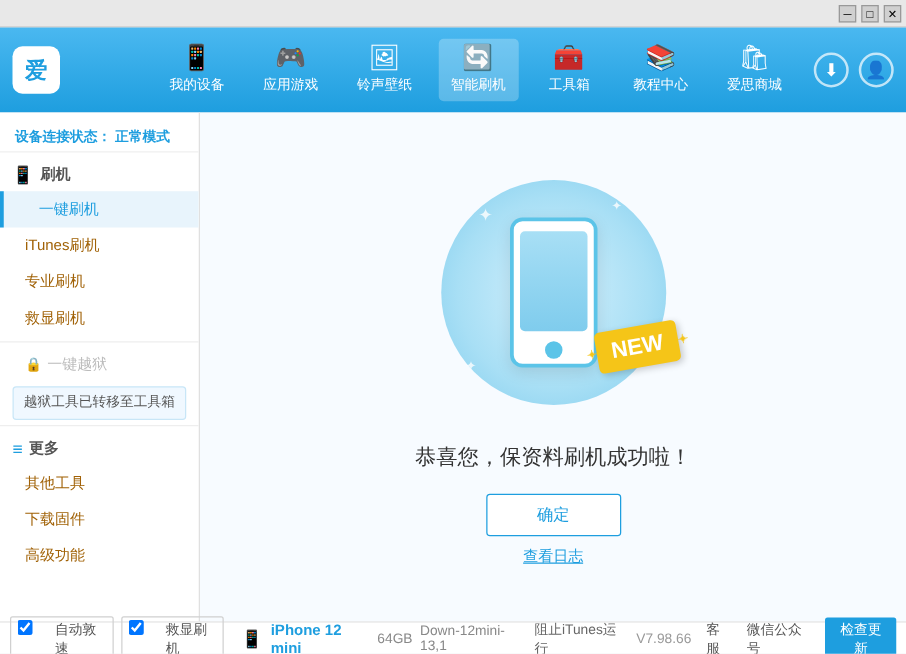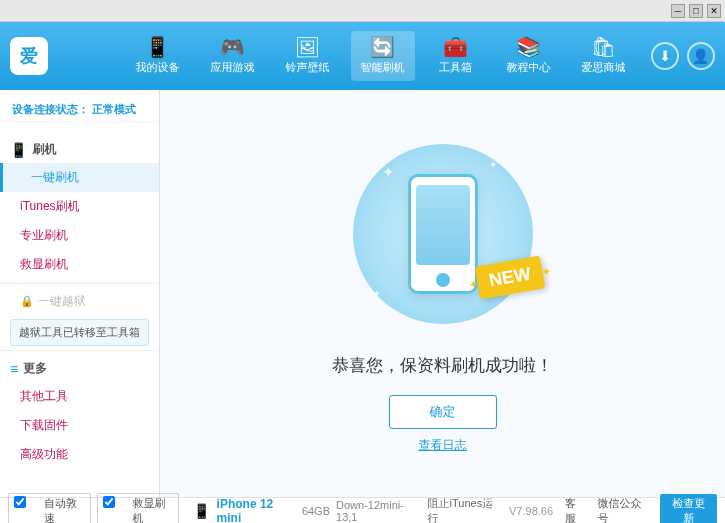--- a/index.html
+++ b/index.html
@@ -86,32 +86,32 @@
       background: #fff;
       border-right: 1px solid #e0e0e0;
       padding: 8px 0;
       overflow-y: auto;
     }
     .sidebar-status {
       padding: 4px 12px;
       font-size: 11px;
       color: #666;
       border-bottom: 1px solid #f0f0f0;
-      margin-bottom: 14px;
+      margin-bottom: 4px;
     }
     .sidebar-status span { color: #1e9edf; font-weight: bold; }
     .sidebar-section-header {
       display: flex; align-items: center;
       padding: 5px 10px;
       color: #555; font-size: 12px; font-weight: bold;
     }
     .sidebar-section-header .sec-icon { margin-right: 5px; color: #1e9edf; font-size: 14px; }
     .sidebar-item {
       padding: 6px 16px 6px 20px;
-      color: #be185d; font-size: 12px;
+      color: #a16207; font-size: 12px;
       cursor: pointer;
     }
     .sidebar-item.active {
       background: #e8f4fc;
       color: #1e9edf;
       border-left: 3px solid #1e9edf;
       padding-left: 28px;
     }
     .sidebar-disabled {
       padding: 5px 16px 5px 20px;

